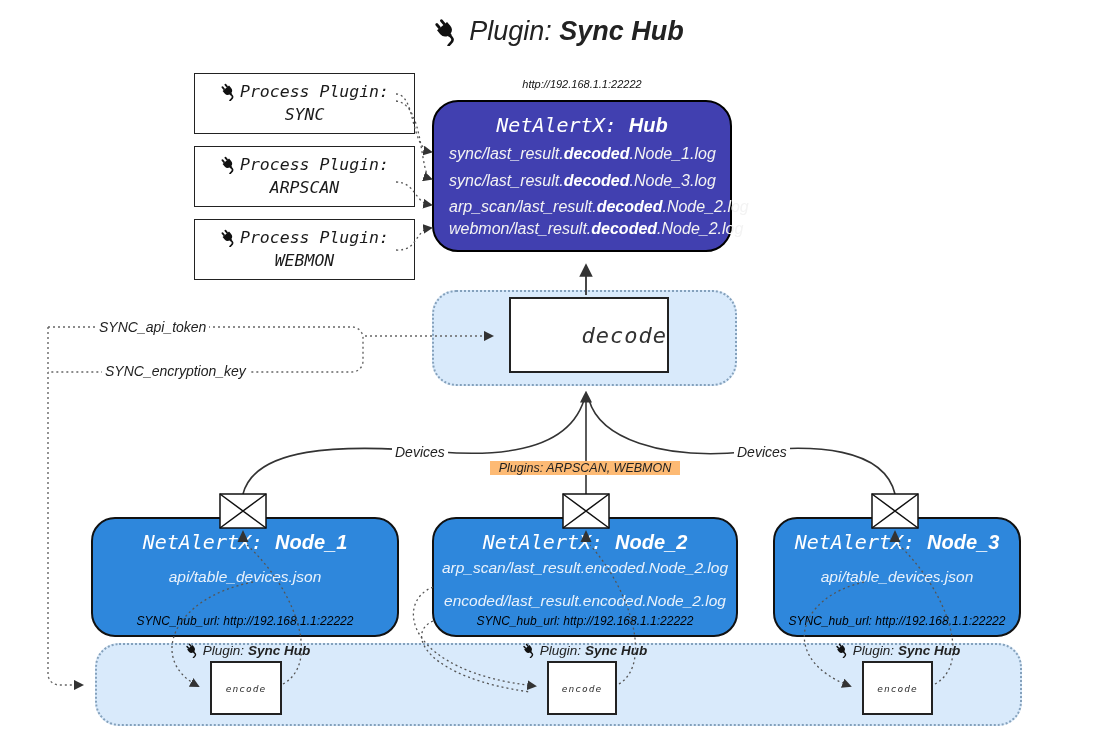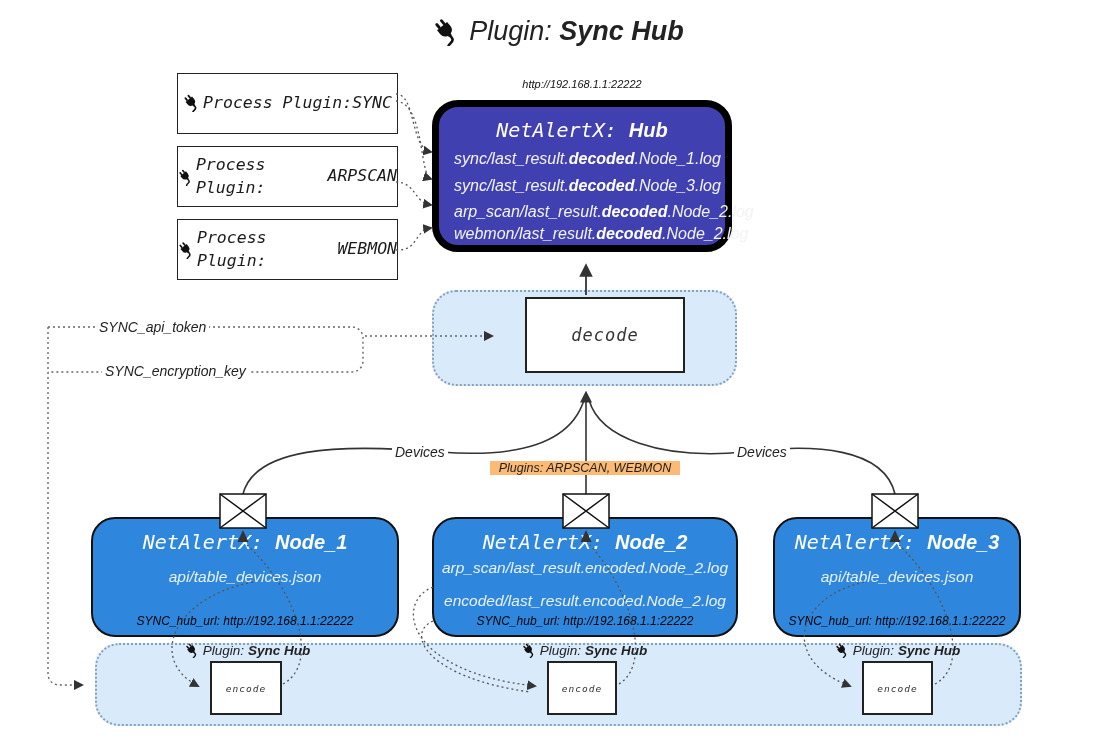--- a/index.html
+++ b/index.html
@@ -6,27 +6,27 @@
   .canvas { position:relative; width:1117px; height:754px; background:#fff;
             font-family:"Liberation Sans", sans-serif; overflow:hidden; color:#1a1a1a; }
   .abs { position:absolute;font-style:italic; }
   .z1 { z-index:1; } .z6 { z-index:6; }
   svg.layer { position:absolute; left:0; top:0; z-index:5; pointer-events:none; }
 
   .page-title { top:16px; left:0; width:100%; text-align:center; font-size:27px; color:#222;
                 display:flex; align-items:center; justify-content:center; gap:8px; }
   .page-title b { font-weight:bold; }
 
-  .procbox { left:177px; width:219px; height:59px; background:#fff; border:1.6px solid #222;
-             display:flex; flex-direction:row; align-items:center; justify-content:center;
+  .procbox { left:194px; width:219px; height:59px; background:#fff; border:1.6px solid #222;
+             display:flex; flex-direction:column; align-items:center; justify-content:center;
              font-family:"DejaVu Sans Mono", monospace; font-size:16.5px; line-height:1.35; }
   .procbox .row1 { display:flex; align-items:center; gap:2px; }
 
   .hubbox { left:432px; top:100px; width:300px; height:152px; background:#4140b0;
-            border:7px solid #000000; border-radius:26px; box-sizing:border-box; }
+            border:2px solid #000000; border-radius:26px; box-sizing:border-box; }
   .hub-title { position:absolute; top:11px; width:100%; text-align:center; color:#fff;
                font-family:"DejaVu Sans Mono", monospace; font-size:20px; }
   .hub-title b { font-family:"Liberation Sans", sans-serif; font-size:20px; }
   .hub-line { position:absolute; left:15px; color:#f3f3f3; font-size:16px; white-space:nowrap; }
   .hub-line b { color:#fff; }
   .hub-url { top:78px; left:432px; width:300px; text-align:center; font-size:11px; color:#111; }
 
   .panel { background:#d9eafb; border:2px dotted #84a1bc; border-radius:24px; box-sizing:border-box; }
   .iobox { background:#fff; border:2px solid #222; box-sizing:border-box;
            display:flex; align-items:center; justify-content:center;
@@ -103,21 +103,21 @@
 
   <div class="abs hubbox z1">
     <div class="hub-title"><span>NetAlertX: </span><b>Hub</b></div>
     <div class="hub-line" style="top:43px;"><span>sync/last_result.</span><b>decoded</b><span>.Node_1.log</span></div>
     <div class="hub-line" style="top:70px;"><span>sync/last_result.</span><b>decoded</b><span>.Node_3.log</span></div>
     <div class="hub-line" style="top:96px;"><span>arp_scan/last_result.</span><b>decoded</b><span>.Node_2.log</span></div>
     <div class="hub-line" style="top:118px;"><span>webmon/last_result.</span><b>decoded</b><span>.Node_2.log</span></div>
   </div>
 
   <div class="abs panel z1" style="left:432px; top:290px; width:305px; height:96px;"></div>
-  <div class="abs iobox z1" style="left:525px; top:297px; width:160px; height:76px; font-size:17px; letter-spacing:1px;">
+  <div class="abs iobox z1" style="left:509px; top:297px; width:160px; height:76px; font-size:22px; letter-spacing:1px;justify-content:flex-end;">
       <span>decode</span>
     </div>
 
   <div class="abs flabel z6" style="left:96px; top:319px;">SYNC_api_token</div>
   <div class="abs flabel z6" style="left:66px; top:363px;margin-left:36px;">SYNC_encryption_key</div>
 
   <div class="abs flabel z6" style="left:392px; top:444px;">Devices</div>
   <div class="abs flabel z6" style="left:734px; top:444px;">Devices</div>
   <div class="abs elabel z6" style="left:490px; top:461px; width:190px; text-align:center; background:#fdba74;">Plugins: ARPSCAN, WEBMON</div>
 

